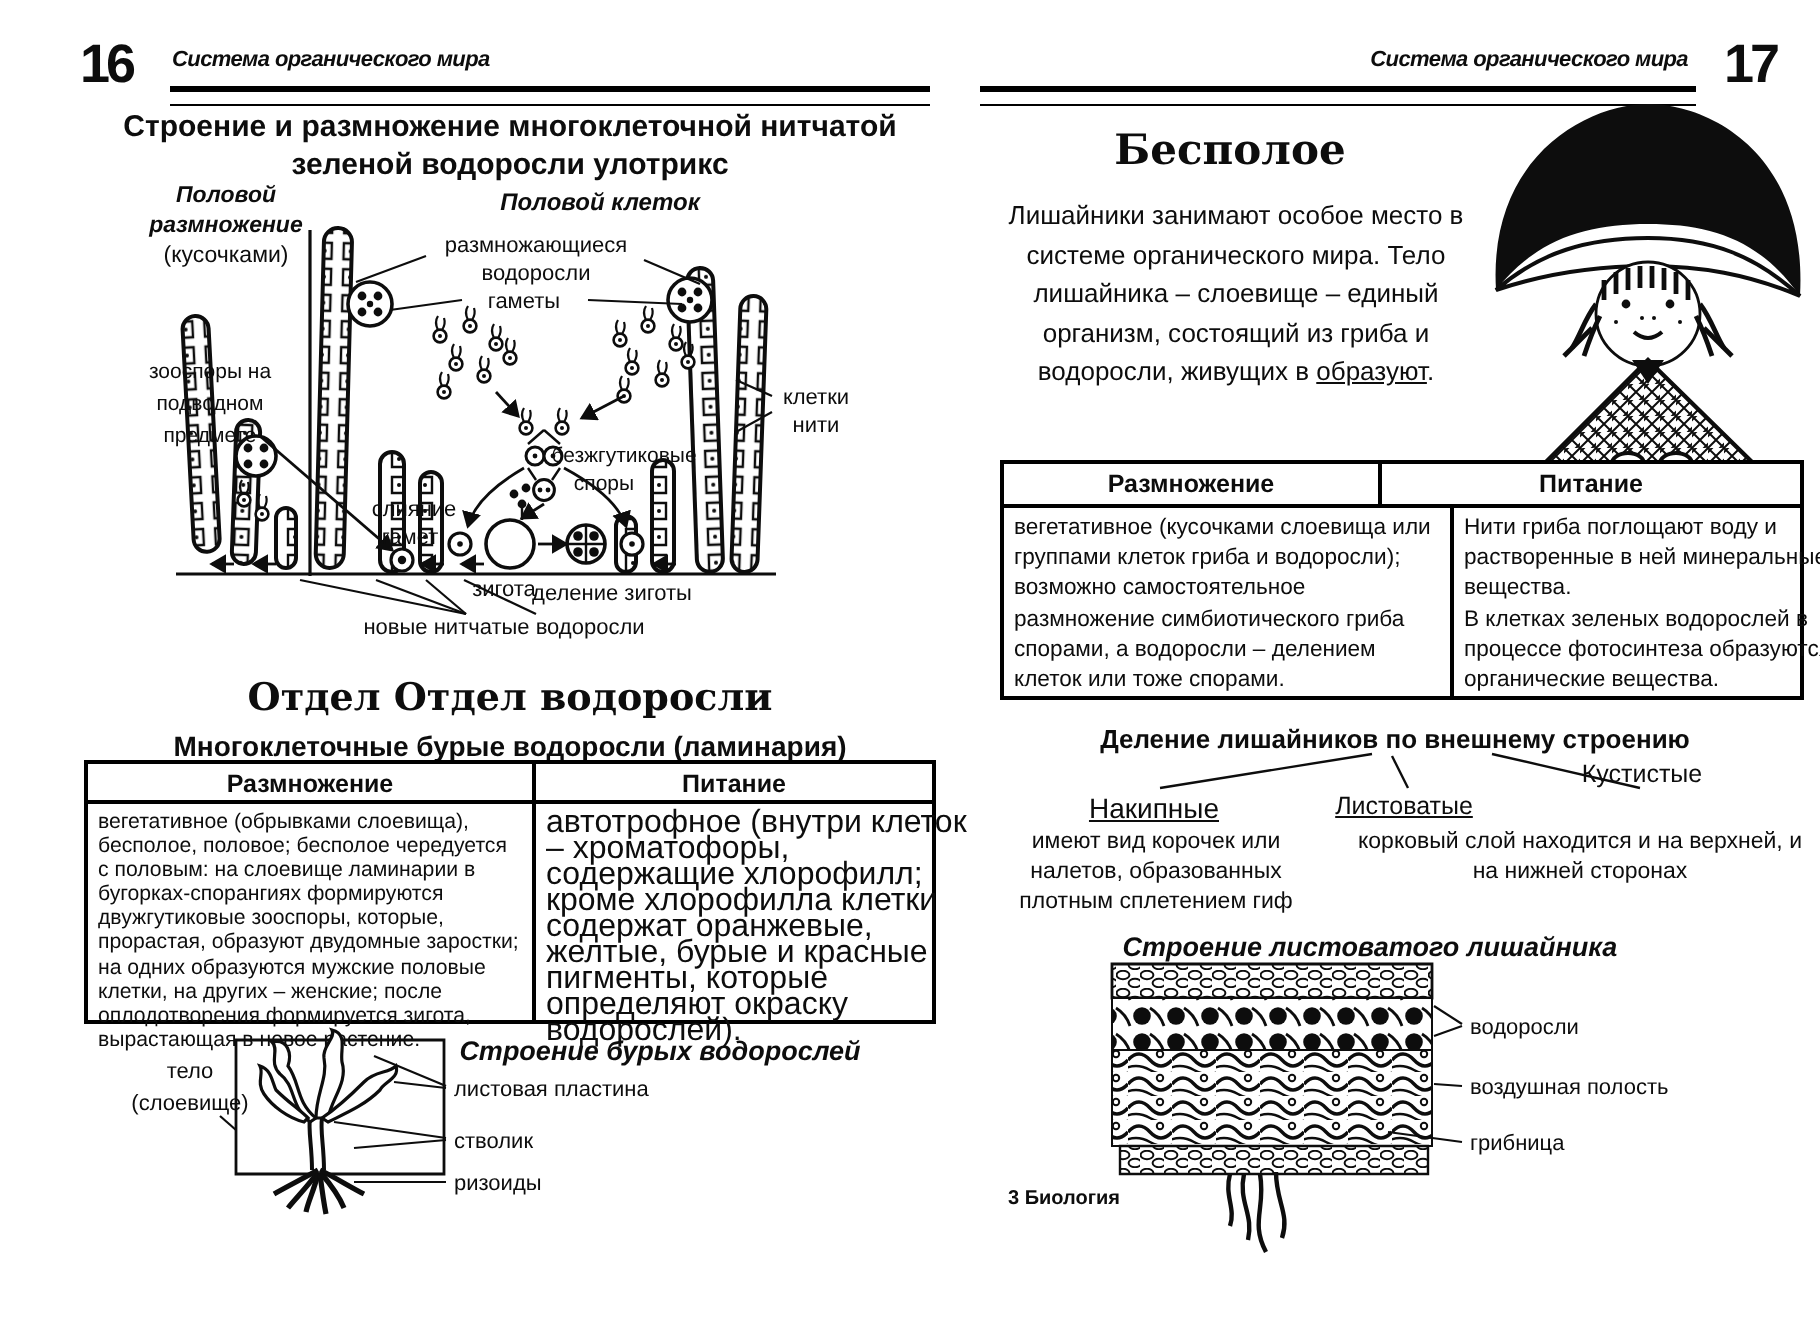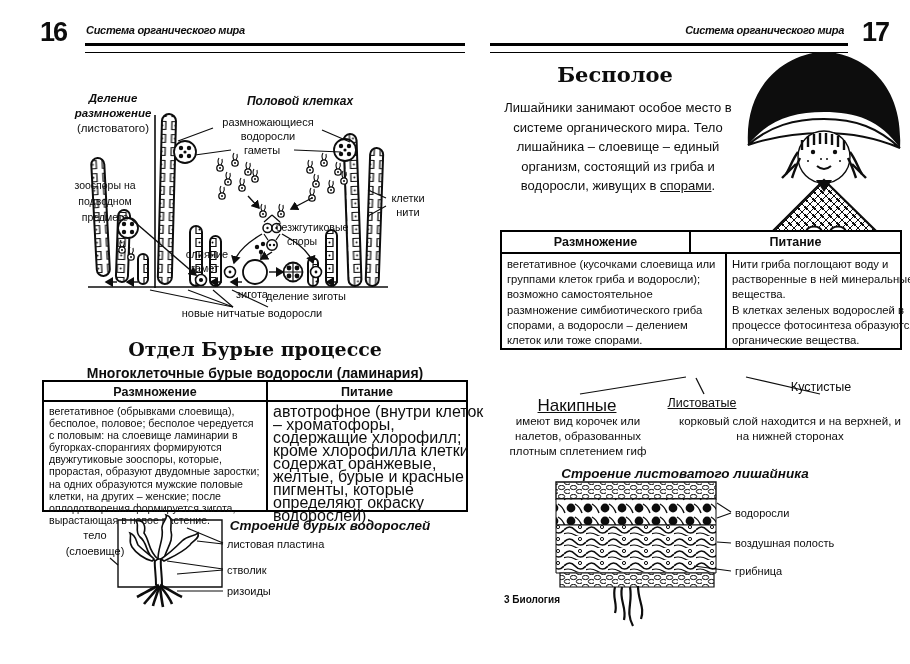--- a/index.html
+++ b/index.html
@@ -38,27 +38,28 @@
 </style>
 </head>
 <body>
 
 <div id="page-left" class="page">
 
   <div class="abs pg-num" style="left:0;top:2px">16</div>
   <div class="abs hdr-title" style="left:46px;top:6px">Система органического мира</div>
   <div class="abs hdr-rule" style="left:45px;top:25px;width:380px"></div>
 
+  <div class="abs b center" style="left:15px;top:36px;width:400px;font-size:15px;line-height:19px">Строение и размножение многоклеточной нитчатой зеленой водоросли улотрикс</div>
 
   <div class="abs center" style="left:8px;top:73px;width:130px;font-size:11.5px;line-height:15px">
-    <div class="bi">Деление</div>
+    <div class="bi">Половой</div>
     <div class="bi">размножение</div>
-    <div>(листоватого)</div>
+    <div>(кусочками)</div>
   </div>
-  <div class="abs bi center" style="left:170px;top:76px;width:180px;font-size:12px">Половой клетках</div>
+  <div class="abs bi center" style="left:170px;top:76px;width:180px;font-size:12px">Половой клеток</div>
 
   <svg class="abs" style="left:10px;top:88px" width="420" height="232" viewBox="0 0 420 232">
     <defs>
       <pattern id="cellpat" patternUnits="userSpaceOnUse" width="13" height="13">
         <rect width="13" height="13" fill="#fff"></rect>
         <rect x="3" y="2.5" width="7" height="8" fill="#fff" stroke="#0d0d0d" stroke-width="1.2"></rect>
         <circle cx="6.5" cy="6.5" r="1" fill="#0d0d0d"></circle>
       </pattern>
       <marker id="ah" markerWidth="7" markerHeight="7" refX="5" refY="3.5" orient="auto">
         <path d="M0,0 L6,3.5 L0,7 Z" fill="#0d0d0d"></path>
@@ -204,21 +205,21 @@
     <text class="dlab2" x="155" y="166" text-anchor="middle">гамет</text>
     <text class="dlab2" x="358" y="96" text-anchor="middle">клетки</text>
     <text class="dlab2" x="358" y="110" text-anchor="middle">нити</text>
     <text class="dlab" x="262" y="125" text-anchor="middle">безжгутиковые</text>
     <text class="dlab" x="252" y="139" text-anchor="middle">споры</text>
     <text class="dlab2" x="202" y="192" text-anchor="middle">зигота</text>
     <text class="dlab2" x="256" y="194" text-anchor="middle">деление зиготы</text>
     <text class="dlab2" x="202" y="211" text-anchor="middle">новые нитчатые водоросли</text>
   </svg>
 
-  <div class="abs serif-title center" style="left:0;top:320px;width:430px;font-size:19px">Отдел Бурые процессе</div>
+  <div class="abs serif-title center" style="left:0;top:320px;width:430px;font-size:19px">Отдел Отдел водоросли</div>
   <div class="abs b center" style="left:0;top:347px;width:430px;font-size:14px">Многоклеточные бурые водоросли (ламинария)</div>
 
   <div class="abs tbl" style="left:2px;top:362px;width:426px;height:132px">
     <div class="tbl-hd" style="height:18px">
       <div style="width:222px">Размножение</div>
       <div class="vline" style="width:200px">Питание</div>
     </div>
     <div class="tbl-bd" style="height:109px">
       <div style="width:222px;font-size:10.6px;line-height:12.1px">вегетативное (обрывками слоевища), бесполое, половое; бесполое чередуется с половым: на слоевище ламинарии в бугорках-спорангиях формируются двужгутиковые зооспоры, которые, прорастая, образуют двудомные заростки; на одних образуются мужские половые клетки, на других – женские; после оплодотворения формируется зигота, вырастающая в новое растение.</div>
       <div class="vline" style="width:228px;font-size:16px;line-height:13px">автотрофное (внутри клеток – хроматофоры, содержащие хлорофилл; кроме хлорофилла клетки содержат оранжевые, желтые, бурые и красные пигменты, которые определяют окраску водорослей).</div>
@@ -262,21 +263,21 @@
 
 <div id="page-right" class="page">
 
   <div class="abs hdr-title" style="right:62px;top:6px">Система органического мира</div>
   <div class="abs pg-num" style="right:18px;top:2px">17</div>
   <div class="abs hdr-rule" style="left:0;top:25px;width:358px"></div>
 
   <div class="abs serif-title center" style="left:0;top:44px;width:250px;font-size:21px">Бесполое</div>
 
   <div class="abs center" style="left:0;top:80px;width:256px;font-size:13px;line-height:19.5px">
-    <span>Лишайники занимают особое место в системе органического мира. Тело лишайника – слоевище – единый организм, состоящий из гриба и водоросли, живущих в </span><span style="text-decoration:underline">спорами</span><span>.</span>
+    <span>Лишайники занимают особое место в системе органического мира. Тело лишайника – слоевище – единый организм, состоящий из гриба и водоросли, живущих в </span><span style="text-decoration:underline">образуют</span><span>.</span>
   </div>
 
   <svg class="abs" style="left:252px;top:22px" width="165" height="200" viewBox="0 0 165 200">
     <defs>
       <pattern id="hatch" patternUnits="userSpaceOnUse" width="8" height="8">
         <rect width="8" height="8" fill="#fff"></rect>
         <path d="M0,8 L8,0 M-1,3 L3,-1 M5,9 L9,5 M0,0 L8,8" stroke="#0d0d0d" stroke-width="1"></path>
       </pattern>
     </defs>
     <path d="M6,105 C2,38 52,12 82,12 C112,12 162,36 158,108 C138,80 114,72 82,72 C50,72 26,80 6,105 Z" fill="#0d0d0d"></path>
@@ -320,26 +321,27 @@
     </div>
     <div class="tbl-bd" style="height:96px">
       <div style="width:223px;font-size:11.3px;line-height:15.2px">вегетативное (кусочками слоевища или группами клеток гриба и водоросли); возможно самостоятельное размножение симбиотического гриба спорами, а водоросли – делением клеток или тоже спорами.</div>
       <div class="vline" style="width:211px;font-size:11.3px;line-height:15.2px">
         <div>Нити гриба поглощают воду и растворенные в ней минеральные вещества.</div>
         <div>В клетках зеленых водорослей в процессе фотосинтеза образуются органические вещества.</div>
       </div>
     </div>
   </div>
 
+  <div class="abs b center" style="left:0;top:344px;width:415px;font-size:13px">Деление лишайников по внешнему строению</div>
   <svg class="abs" style="left:0;top:358px" width="415" height="20" viewBox="0 0 415 20">
     <line x1="196" y1="1" x2="90" y2="18" stroke="#0d0d0d" stroke-width="1.2"></line>
     <line x1="206" y1="2" x2="214" y2="18" stroke="#0d0d0d" stroke-width="1.2"></line>
     <line x1="256" y1="1" x2="330" y2="18" stroke="#0d0d0d" stroke-width="1.2"></line>
   </svg>
-  <div class="abs center" style="left:32px;top:378px;width:110px;font-size:17px;text-decoration:underline">Накипные</div>
+  <div class="abs center" style="left:32px;top:378px;width:110px;font-size:14px;text-decoration:underline">Накипные</div>
   <div class="abs center" style="left:157px;top:378px;width:110px;font-size:12.5px;text-decoration:underline">Листоватые</div>
   <div class="abs center" style="left:276px;top:362px;width:110px;font-size:12.5px;">Кустистые</div>
   <div class="abs center" style="left:8px;top:396px;width:160px;font-size:11.5px;line-height:15px">имеют вид корочек или налетов, образованных плотным сплетением гиф</div>
   <div class="abs center" style="left:186px;top:396px;width:228px;font-size:11.5px;line-height:15px">корковый слой находится и на верхней, и на нижней сторонах</div>
 
   <div class="abs bi center" style="left:0;top:448px;width:390px;font-size:13.5px">Строение листоватого лишайника</div>
 
   <svg class="abs" style="left:8px;top:458px" width="400" height="155" viewBox="0 0 400 155">
     <defs>
       <pattern id="pebbles" patternUnits="userSpaceOnUse" width="12" height="9">

